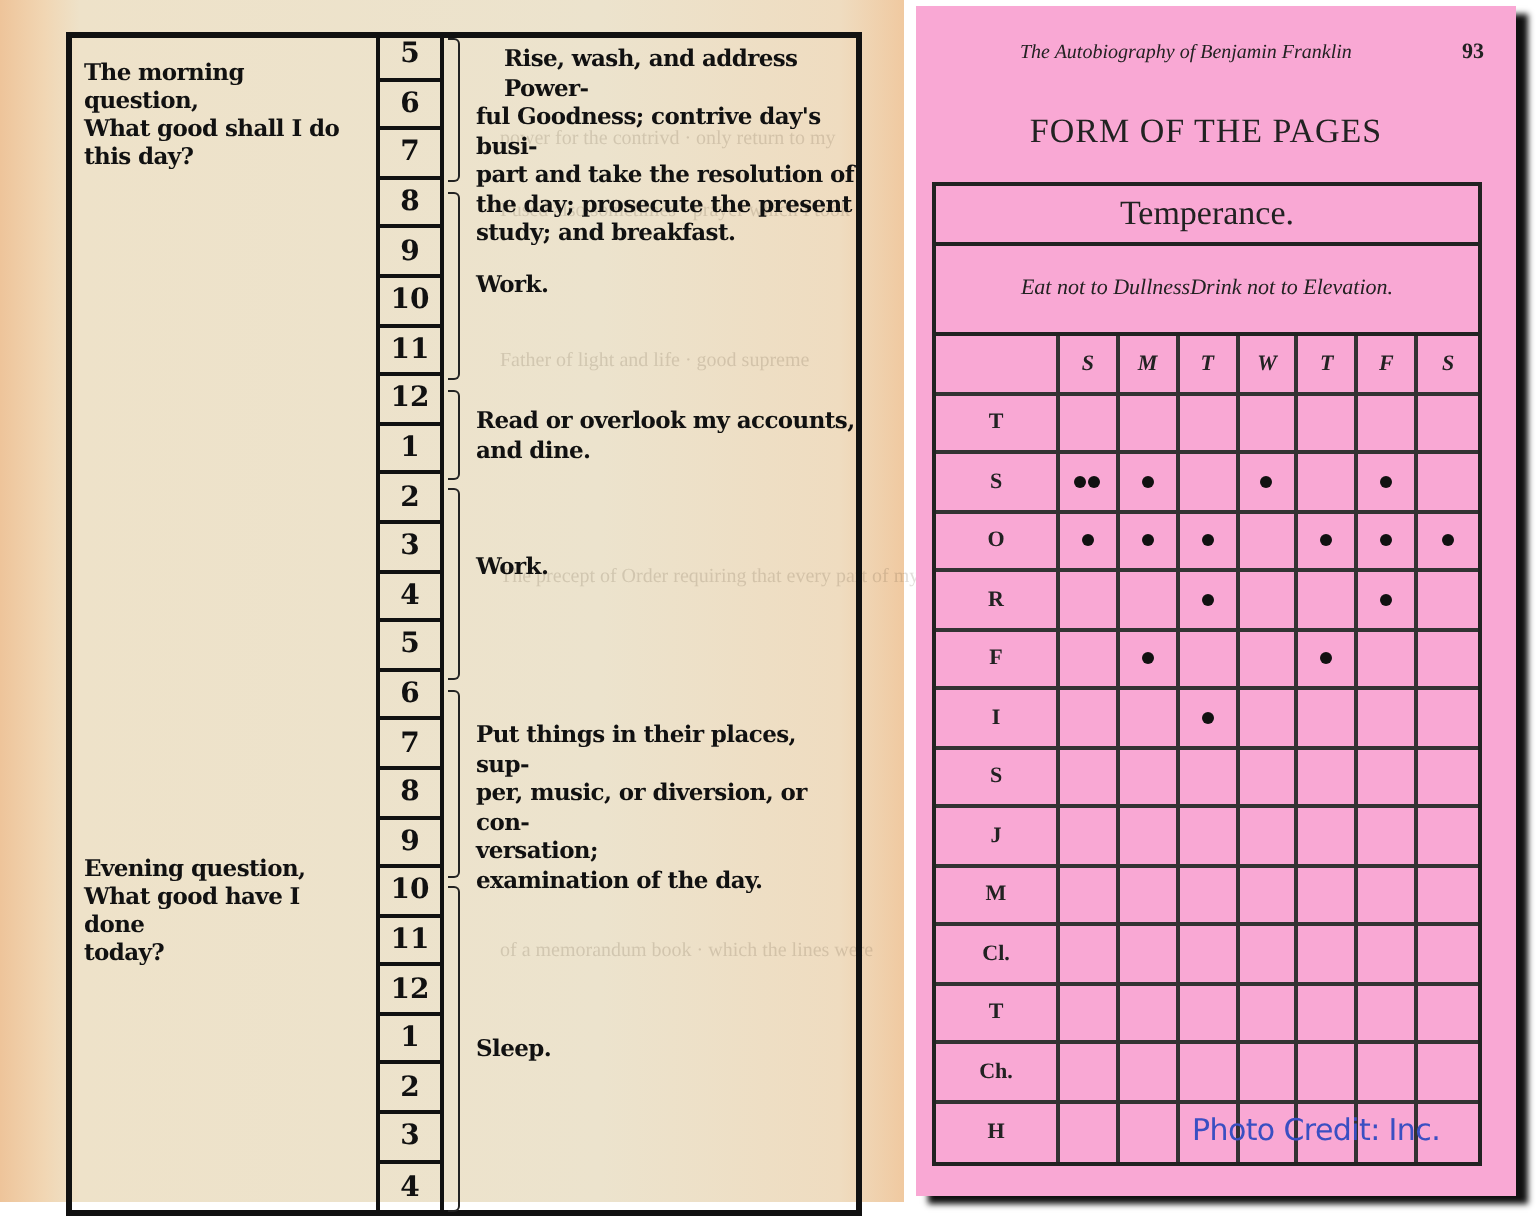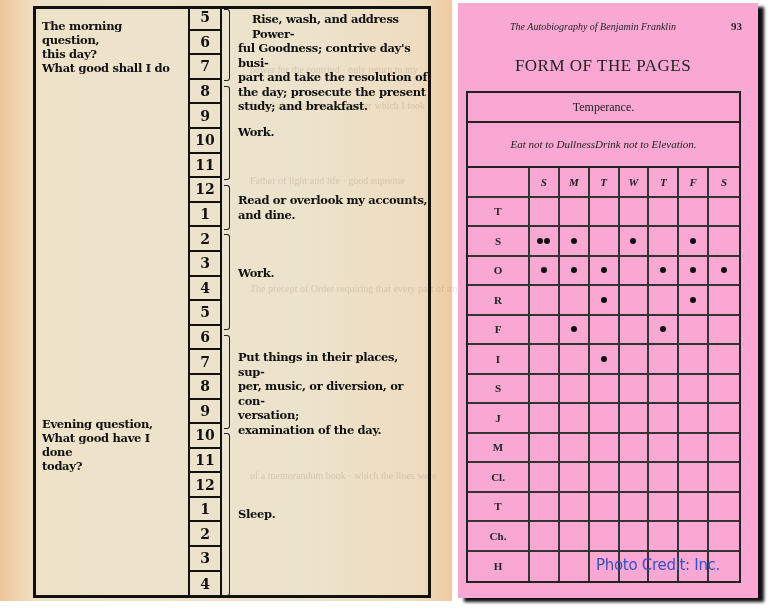--- a/index.html
+++ b/index.html
@@ -2,21 +2,21 @@
 <html><head>
 <meta charset="utf-8">
 <style>
   * { box-sizing: border-box; margin: 0; padding: 0; }
   body { width: 768px; height: 609px; background: #ffffff; position: relative; overflow: hidden;
          font-family: "DejaVu Serif", serif; }
 
   
   .left-page { position: absolute; left: 0; top: 0; width: 452px; height: 601px;
     background: linear-gradient(90deg, #eec49a 0px, #f1d6b3 22px, #eee2c9 40px, #ece3cd 300px, #efdcc0 420px, #f0c9a0 452px); }
-  .schedule-frame { position: absolute; left: 33px; top: 6px; width: 398px; height: 592px;
+  .schedule-frame { position: absolute; left: 33px; top: 16px; width: 398px; height: 592px;
     border: 3px solid #111; }
   .hours-col { position: absolute; left: 152px; top: -3px; width: 34px; height: 592px;
     border-left: 2.5px solid #111; border-right: 2.5px solid #111; }
   .hour-cell { height: 24.6px; border-bottom: 2px solid #111; display: flex; align-items: center;
     justify-content: center; font-weight: bold; font-size: 14px; color: #111; }
   .hour-cell:last-child { border-bottom: none; }
   .q-text { position: absolute; left: 6px; font-weight: bold; font-size: 11.5px; line-height: 14px;
     color: #111; width: 140px; letter-spacing: -0.3px; }
   .act-text { position: absolute; left: 202px; font-weight: bold; font-size: 11.5px; line-height: 14.5px;
     color: #111; width: 190px; letter-spacing: -0.3px; }
@@ -29,21 +29,21 @@
   .right-page { position: absolute; left: 458px; top: 3px; width: 300px; height: 595px;
     background: #f9a8d4; box-shadow: 6px 4px 3px #111; }
   .running-head { position: absolute; top: 18px; left: 52px; font-style: italic; font-size: 10px;
     font-family: "Liberation Serif", serif; color: #222; }
   .page-num { position: absolute; top: 17px; right: 16px; font-size: 11px; font-weight: bold;
     font-family: "Liberation Serif", serif; color: #222; }
   .page-title { position: absolute; top: 53px; left: 0; width: 290px; text-align: center;
     font-size: 17px; font-family: "Liberation Serif", serif; color: #222; letter-spacing: 0.5px; }
   .virtue-table { position: absolute; left: 8px; top: 88px; width: 275px; border: 2px solid #222; }
   .vt-title { height: 30px; border-bottom: 2px solid #222; display: flex; align-items: center;
-    justify-content: center; font-size: 12px; font-family: "Liberation Serif", serif; color: #222; }
+    justify-content: center; font-size: 17px; font-family: "Liberation Serif", serif; color: #222; }
   .vt-motto { height: 45px; border-bottom: 2px solid #222; display: flex; 
     align-items: center; justify-content: center; font-size: 11px; font-style: italic;
     font-family: "Liberation Serif", serif; color: #222; line-height: 17px; }
   .vt-grid { display: grid; grid-template-columns: 62px repeat(7, 1fr); }
   .vt-cell { height: 29.5px; border-right: 2px solid #333; border-bottom: 2px solid #333;
     display: flex; align-items: center; justify-content: center; font-family: "Liberation Serif", serif;
     color: #222; font-size: 11.5px; }
   .vt-cell.last-col { border-right: none; }
   .vt-cell.last-row { border-bottom: none; }
   .vt-cell.head { font-style: italic; font-weight: bold; font-size: 11px; }
@@ -58,22 +58,22 @@
 <div class="left-page">
   <div class="ghost" style="left:250px;top:64px;">power for the contrivd · only return to my</div>
   <div class="ghost" style="left:250px;top:100px;">I used also sometimes · prayer which I took</div>
   <div class="ghost" style="left:250px;top:175px;text-align:right;">Father of light and life · good supreme</div>
   <div class="ghost" style="left:250px;top:283px;">The precept of Order requiring that every part of my</div>
   <div class="ghost" style="left:250px;top:470px;">of a memorandum book · which the lines were</div>
 
   <div class="schedule-frame">
     <div class="q-text" style="top:10px;">
       <div>The morning question,</div>
+      <div>What good shall I do</div>
       <div>this day?</div>
-      <div>What good shall I do</div>
     </div>
     <div class="q-text" style="top:408px;">
       <div>Evening question,</div>
       <div>What good have I done</div>
       <div>today?</div>
     </div>
 
     <div class="hours-col" id="hoursCol">
         <div class="hour-cell">5</div>
         <div class="hour-cell">6</div>

